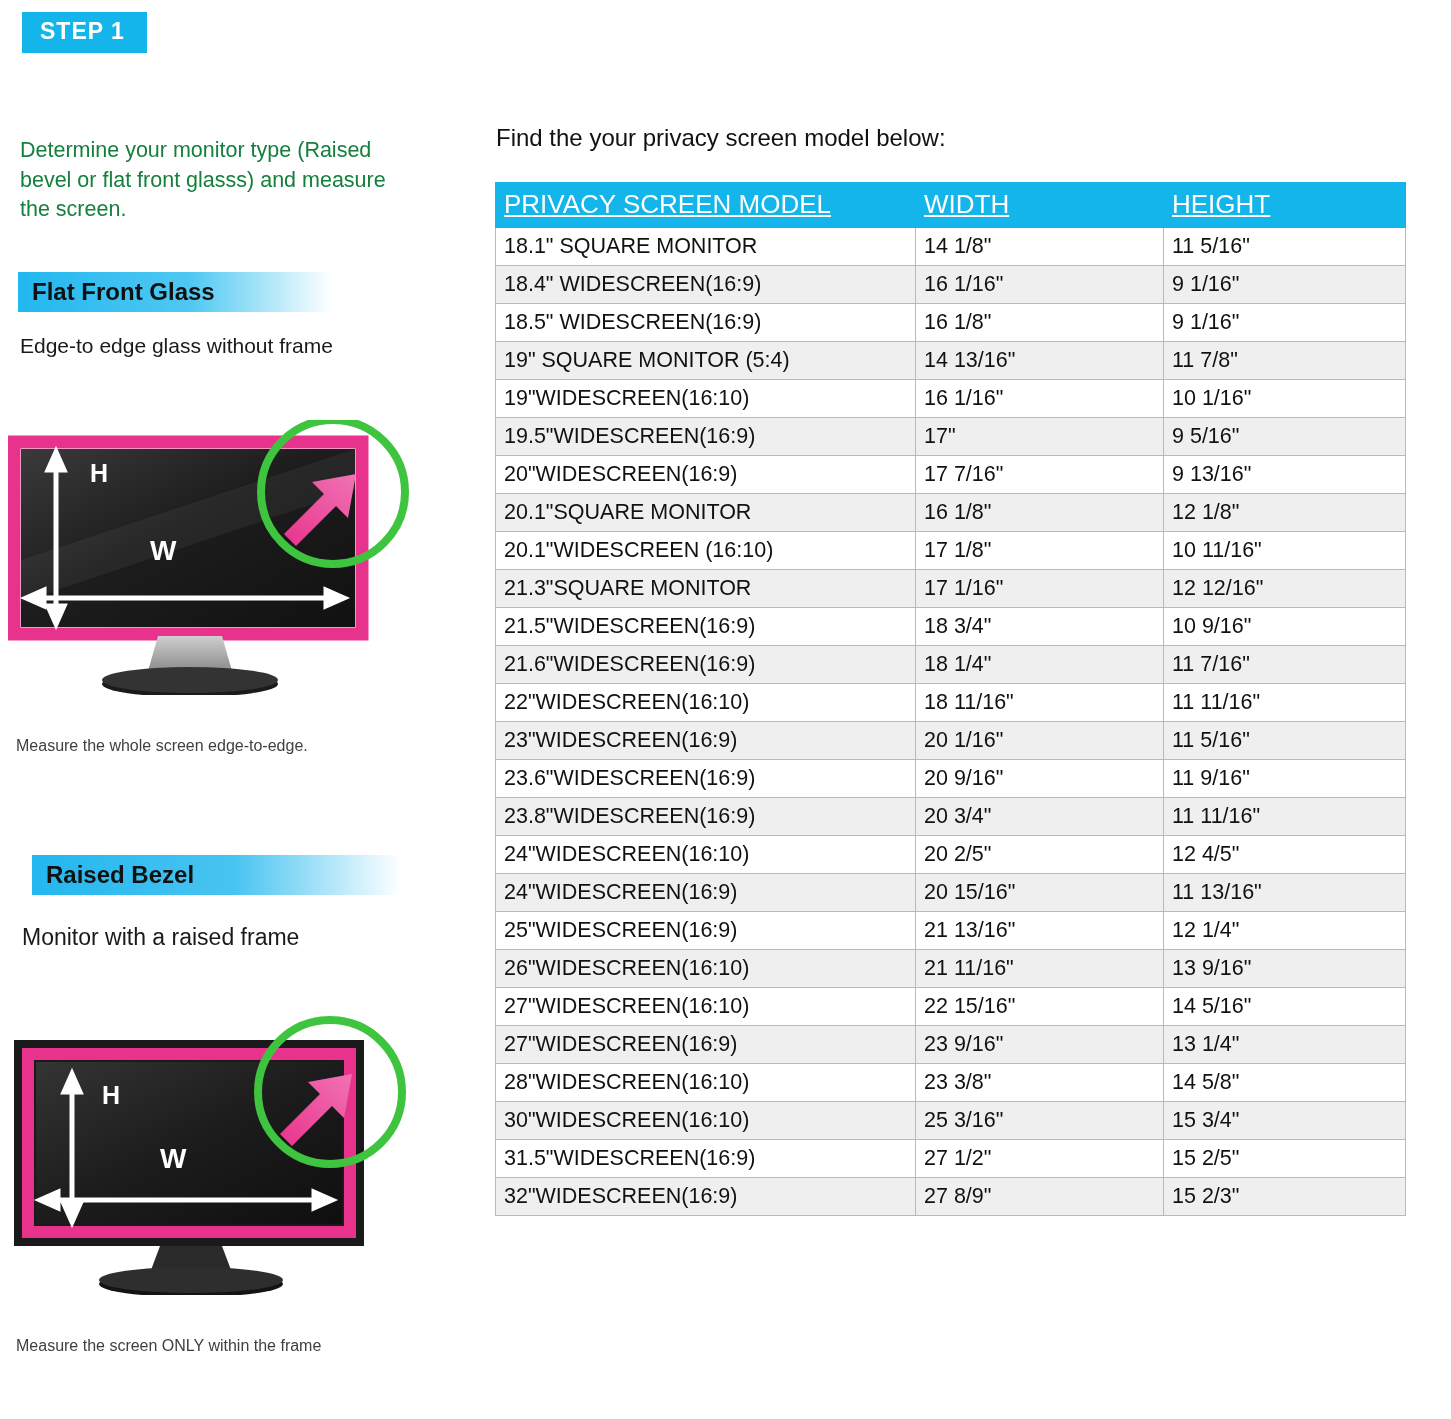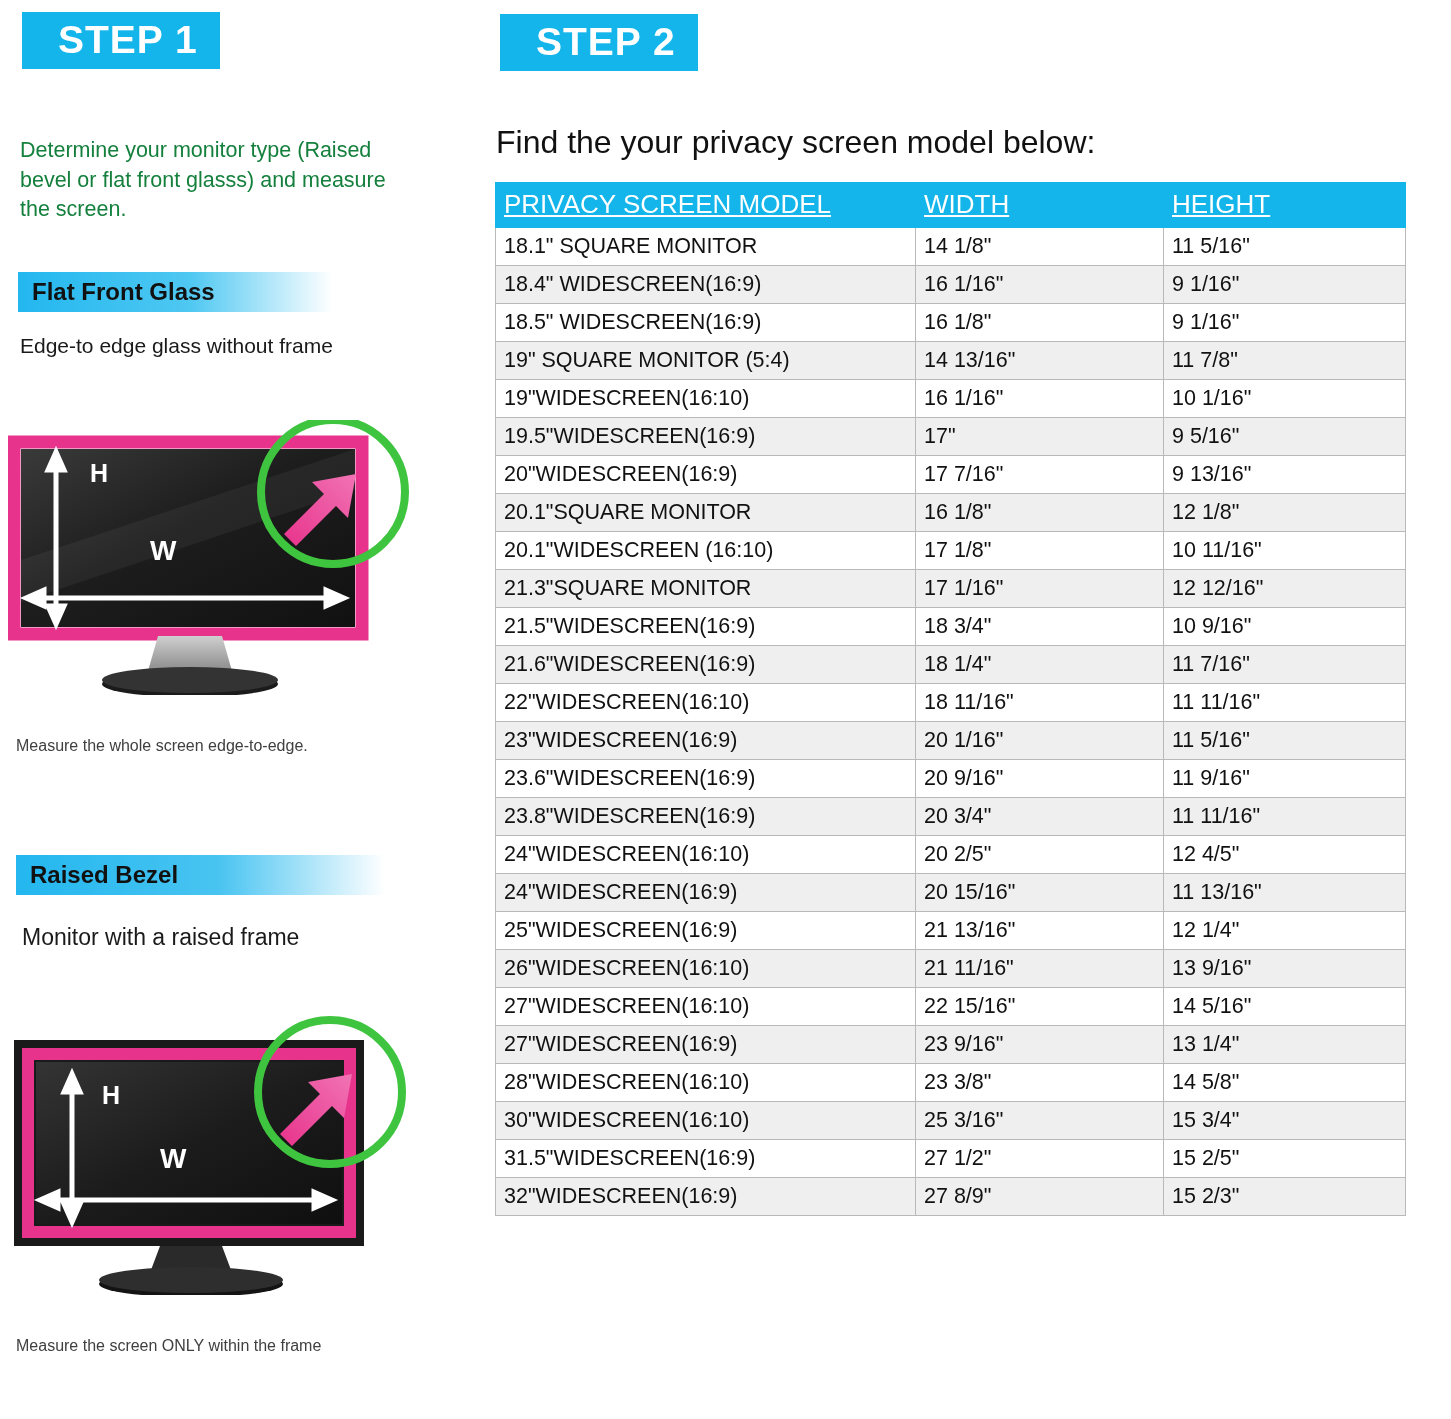--- a/index.html
+++ b/index.html
@@ -26,24 +26,24 @@
     position: absolute;
     left: 0px;
     top: 0px;
     width: 470px;
     height: 1419px;
   }
   .step-badge {
     background: #13b5ea;
     color: #ffffff;
     font-weight: bold;
-    font-size: 39px;
+    font-size: 23px;
     letter-spacing: 1px;
     display: inline-block;
-    padding: 8px 22px 10px 36px;
+    padding: 8px 22px 10px 18px;
     line-height: 1.0;
   }
   .step1-badge-wrap {
     position: absolute;
     left: 22px;
     top: 12px;
   }
   .intro-text {
     position: absolute;
     left: 20px;
@@ -62,21 +62,21 @@
     padding: 7px 10px 8px 14px;
     line-height: 1.05;
   }
   .bar-flat {
     left: 18px;
     top: 272px;
     width: 290px;
     background: linear-gradient(to right, #23b7ef 0%, #4fc8f2 55%, #ffffff 100%);
   }
   .bar-raised {
-    left: 16px;
+    left: 32px;
     top: 855px;
     width: 345px;
     background: linear-gradient(to right, #23b7ef 0%, #49c4f1 55%, #ffffff 100%);
   }
   .sub-text {
     position: absolute;
     font-size: 21px;
     color: #1a1a1a;
     line-height: 1.35;
   }
@@ -110,21 +110,21 @@
   }
   .step2-badge-wrap {
     position: absolute;
     left: 8px;
     top: 14px;
   }
   .find-title {
     position: absolute;
     left: 4px;
     top: 124px;
-    font-size: 32px;
+    font-size: 24px;
     color: #111111;
     white-space: nowrap;
   }
   table.models {
     position: absolute;
     left: 3px;
     top: 182px;
     width: 810px;
     border-collapse: collapse;
     table-layout: fixed;
@@ -273,23 +273,20 @@
           <polygon points="8,84 48,44 36,32 80,24 72,68 60,56 20,96" fill="url(#arrowg2)"></polygon>
         </g>
       </svg>
     </div>
 
     <div class="caption cap-raised">Measure the screen ONLY within the frame</div>
   </div>
 
   <div class="right-col">
 
-    <div class="step2-badge-wrap">
-      <div class="step-badge">STEP 2</div>
-    </div>
 
     <div class="find-title">Find the your privacy screen model below:</div>
 
     <table class="models">
       <thead>
         <tr>
           <th class="c0">PRIVACY SCREEN MODEL</th>
           <th class="c1">WIDTH</th>
           <th class="c2">HEIGHT</th>
         </tr>

